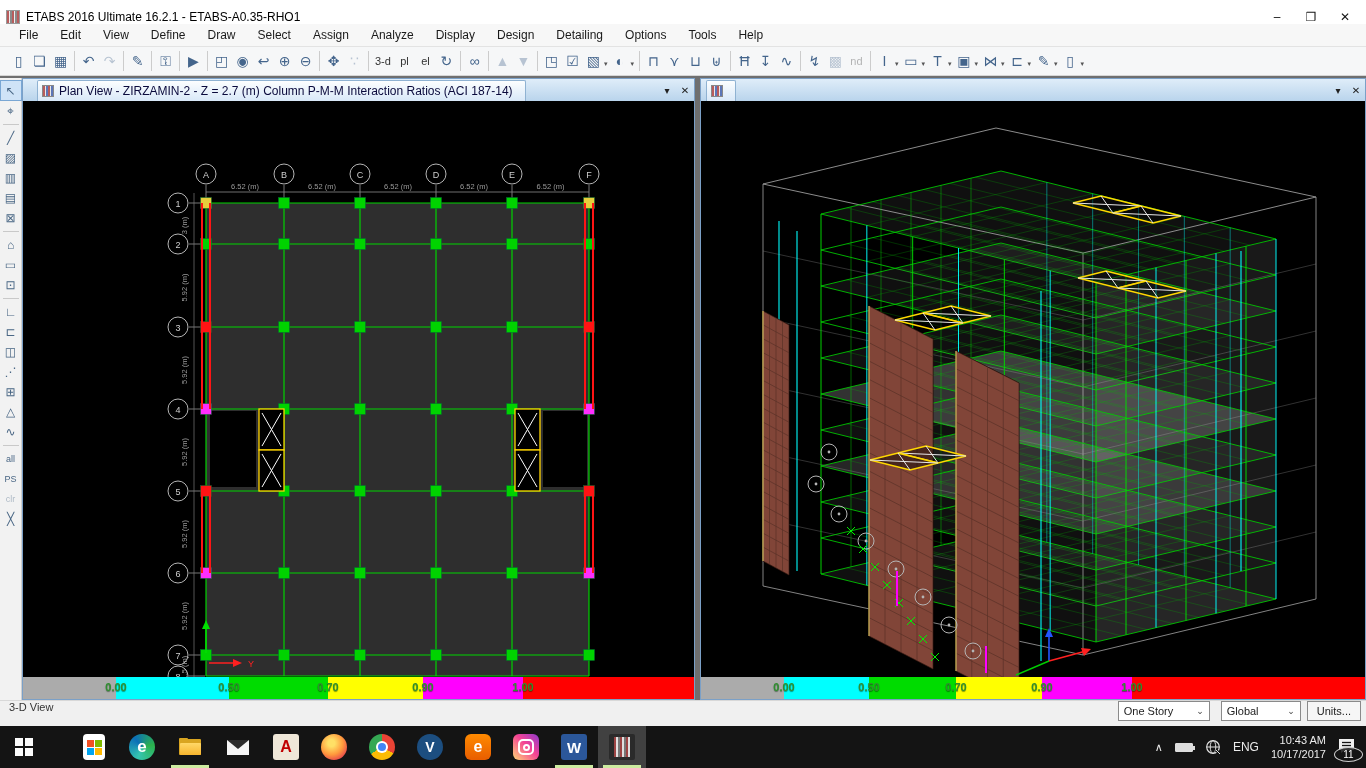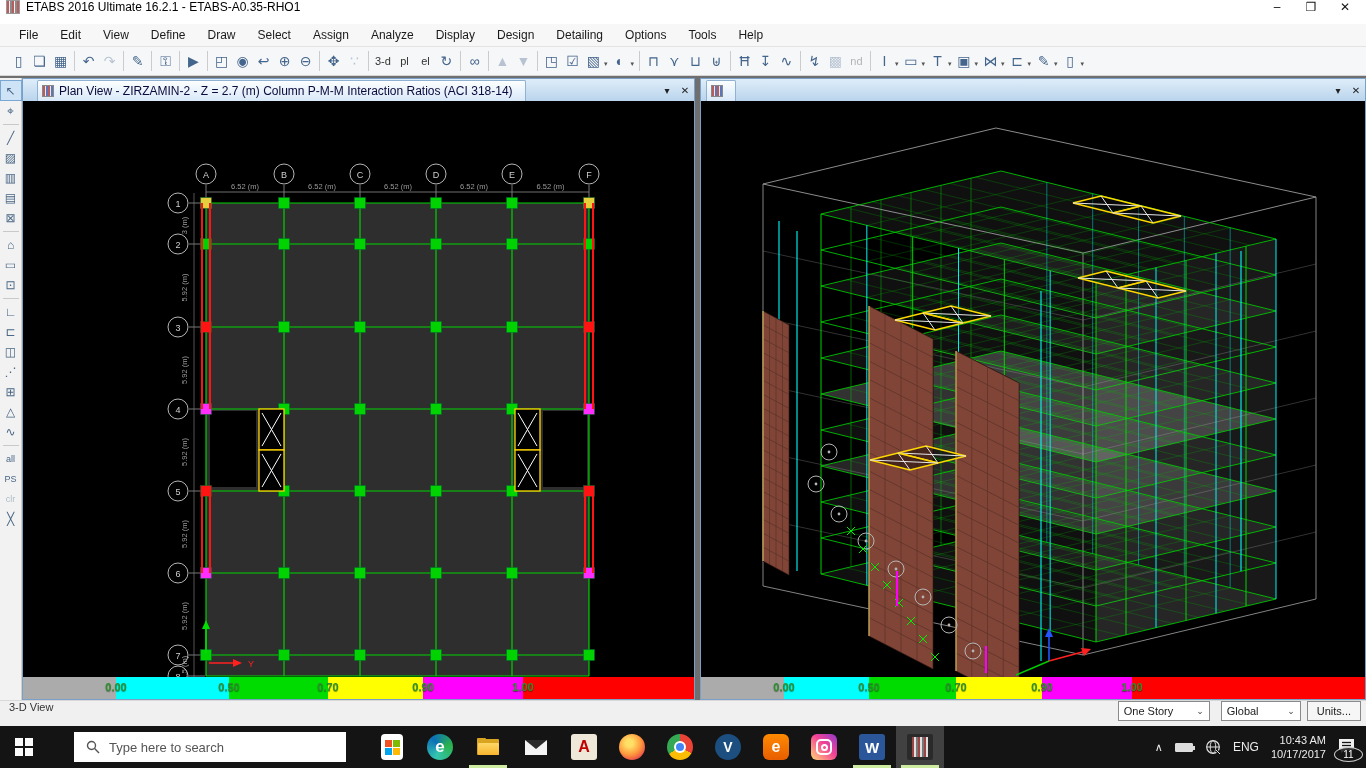--- a/index.html
+++ b/index.html
@@ -1,20 +1,20 @@
 <!DOCTYPE html>
 <html><head>
 <meta charset="utf-8">
 <style>
 *{margin:0;padding:0;box-sizing:border-box}
 html,body{width:1366px;height:768px;overflow:hidden}
 body{font-family:"Liberation Sans",sans-serif;background:#000}
 #app{position:relative;width:1366px;height:768px;background:#e8e8e8}
 
-.titlebar{position:absolute;top:0;left:0;right:0;height:24px;background:#fff;display:flex;align-items:flex-start;padding:0 4px;font-size:12px;color:#000}
+.titlebar{position:absolute;top:0;left:0;right:0;height:24px;background:#fff;display:flex;align-items:flex-end;padding:0 4px;font-size:12px;color:#000}
 .app-icon{width:14px;height:14px;margin:0 6px 0 2px;background:repeating-linear-gradient(90deg,#b85c5c 0 2px,#eeeeee 2px 3px,#8a8a8a 3px 5px);border:1px solid #999}
 .titlebar .spacer{flex:1}
 .wctl{width:34px;text-align:center;font-size:12px;color:#111}
 
 .menubar{position:absolute;top:24px;left:0;right:0;height:22px;background:#f7f7f7;display:flex;align-items:center;font-size:12px;color:#1a1a1a;padding-left:8px}
 .menu-item{padding:2px 11px}
 
 .toolbar{position:absolute;top:46px;left:0;right:0;height:30px;background:#f6f7f8;border-top:1px solid #e3e3e3;border-bottom:1px solid #d5d5d5;display:flex;align-items:center;padding-left:8px}
 .tb-btn{min-width:21px;height:24px;display:flex;align-items:center;justify-content:center;color:#44658c;font-size:14px}
 .tb-btn.text{font-size:11px;color:#333;padding:0 3px;font-weight:normal}
@@ -197,21 +197,21 @@
         <div class="sb-btn text">all</div>
         <div class="sb-btn text">PS</div>
         <div class="sb-btn text disabled">clr</div>
         <div class="sb-btn">╳</div>
       </div>
 
     <div class="mdi plan-window">
       <div class="mdi-header">
         <div class="tab">
           <span class="tab-icon"></span>
-          <span>Plan View - ZIRZAMIN-2 - Z = 2.7 (m)  Column P-M-M Interaction Ratios  (ACI 318-14)</span>
+          <span>Plan View - ZIRZAMIN-2 - Z = 2.7 (m)  Column P-M-M Interaction Ratios  (ACI 187-14)</span>
         </div>
         <span class="hdr-sp"></span>
         <span class="hdr-btn">▾</span>
         <span class="hdr-btn">✕</span>
       </div>
       <div class="canvas">
         <svg id="plan-svg" class="view" width="671" height="578" viewBox="0 0 671 578">
             <g>
               <rect x="183" y="102" width="383" height="473" fill="#2e2e2e"></rect>
               <rect x="187" y="310" width="46" height="76" fill="#000"></rect>
@@ -768,27 +768,20 @@
 
   <div class="taskbar">
     <div class="start">
       <span class="win-logo">
           <i></i>
           <i></i>
           <i></i>
           <i></i>
         </span>
     </div>
-    <div class="search">
-      <svg width="14" height="14" viewBox="0 0 14 14">
-        <circle cx="5.5" cy="5.5" r="4" fill="none" stroke="#555" stroke-width="1.4"></circle>
-        <line x1="8.6" y1="8.6" x2="13" y2="13" stroke="#555" stroke-width="1.4"></line>
-      </svg>
-      <span>Type here to search</span>
-    </div>
     <div class="task-apps" id="task-apps">
         <div class="slot">
           <div class="app-tile" style="background:#fff;border-radius:4px;width:22px;height:26px">
             <span style="display:grid;grid-template-columns:7px 7px;grid-template-rows:7px 7px;gap:1px">
               <i style="background:#f25022"></i>
               <i style="background:#7fba00"></i>
               <i style="background:#00a4ef"></i>
               <i style="background:#ffb900"></i>
             </span>
           </div>

